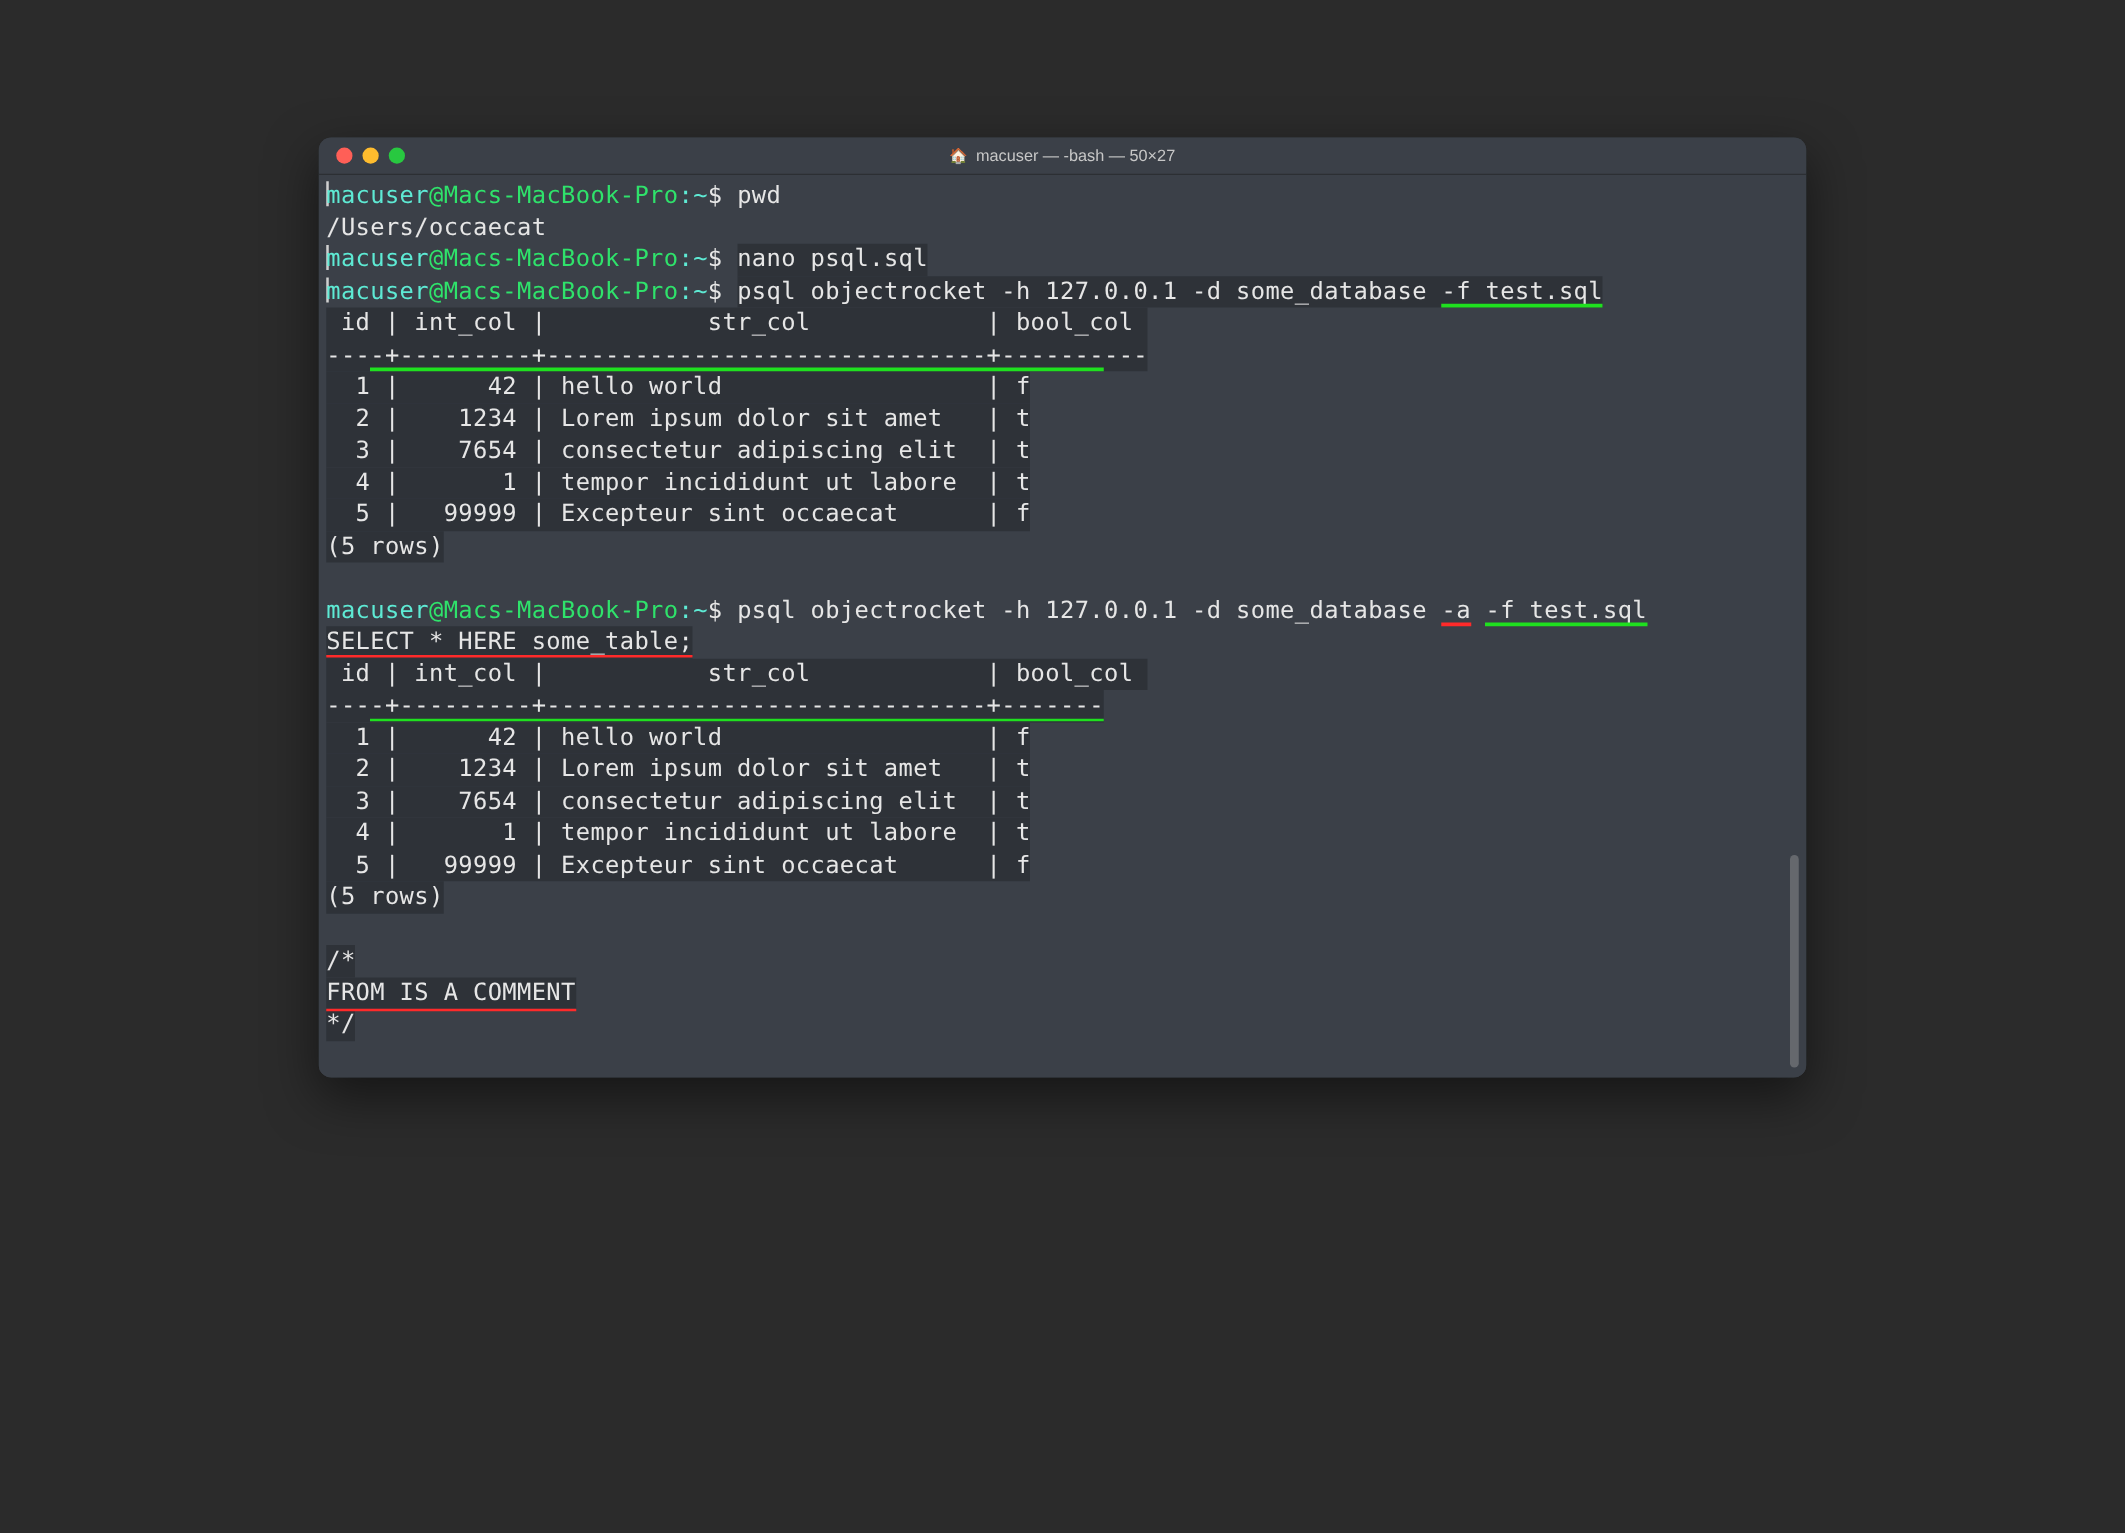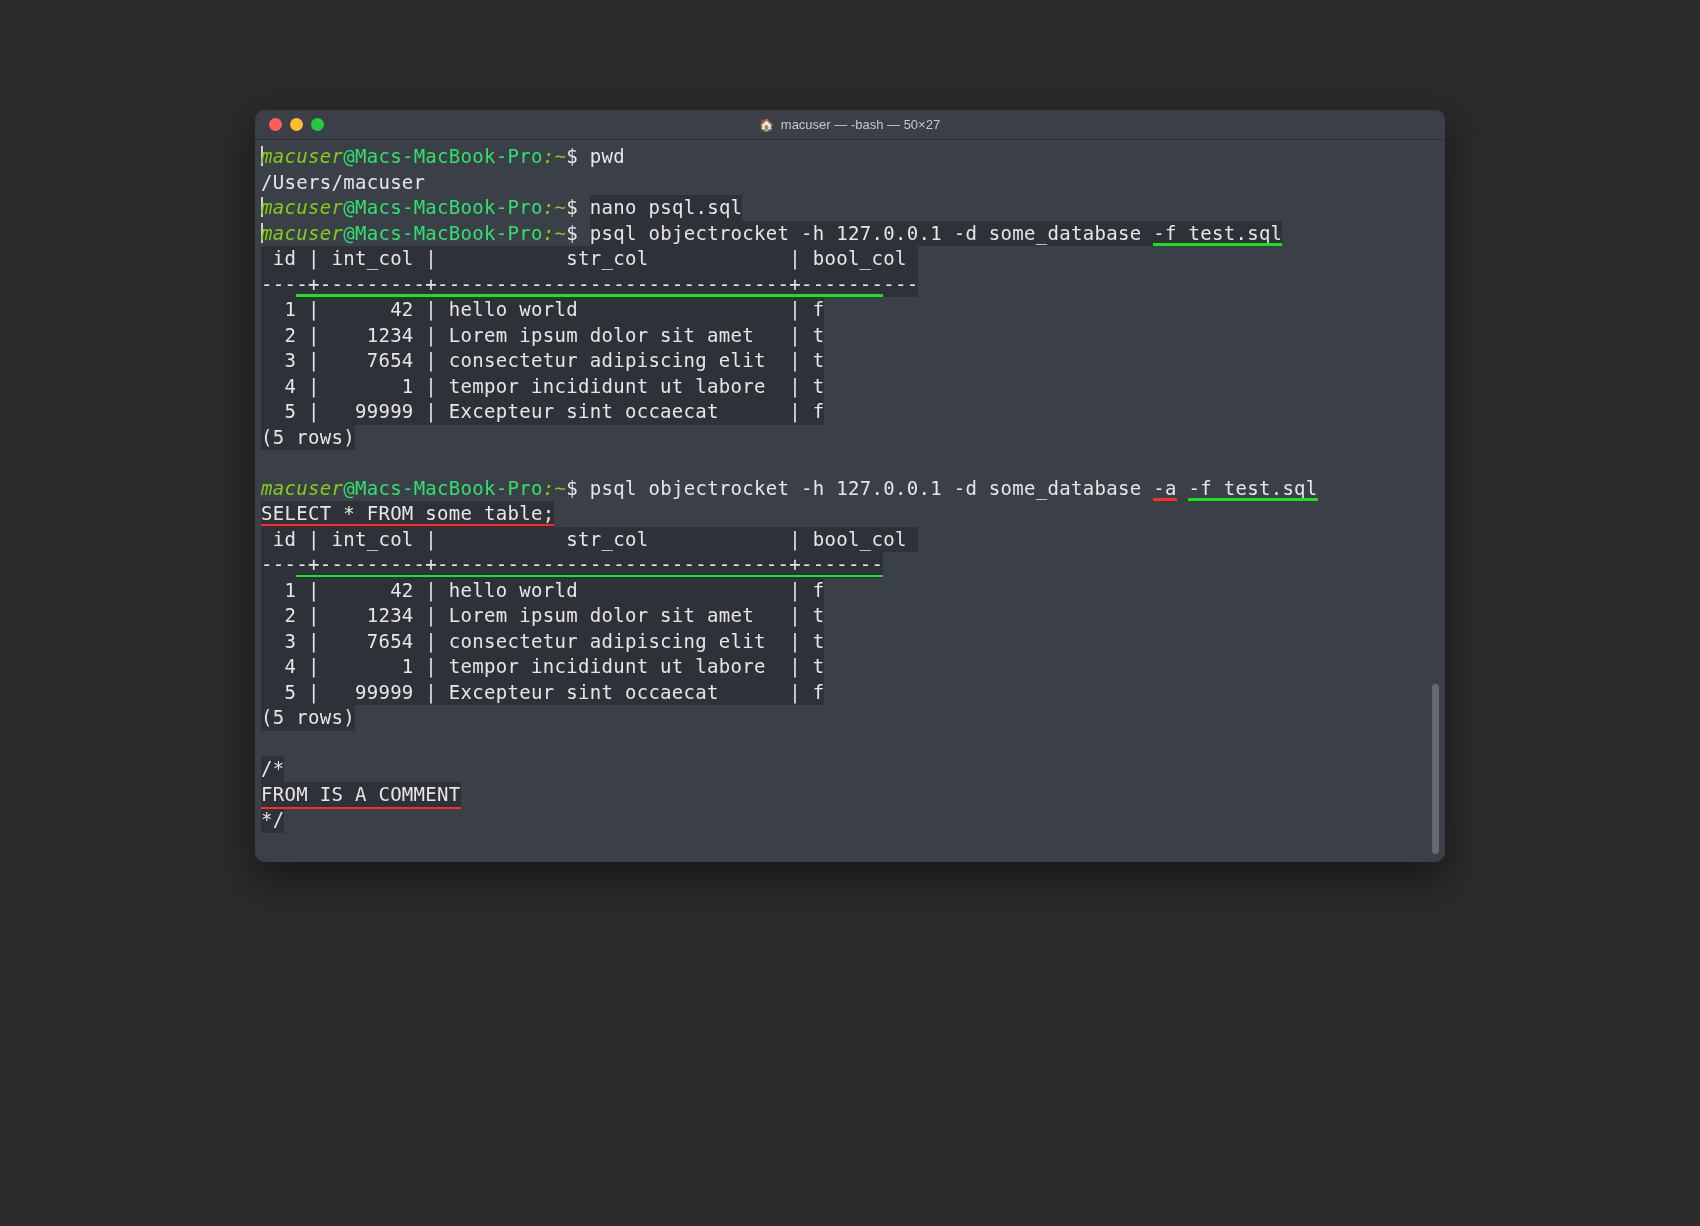--- a/index.html
+++ b/index.html
@@ -52,21 +52,21 @@
     background:#3b4048;
     color:#e6e6e6;
     font-size:19px;
     line-height:25.5px;
     padding:4px 6px 8px 6px;
     white-space:pre;
     position:relative;
     letter-spacing:.3px;
     min-height:710px;
   }
-  .cyan{color:#84cc16;font-style:italic;}
+  .cyan{color:#5eead4;}
   .green{color:#2fe26b;}
   .white{color:#e6e6e6;}
   .darkbg{background:#2e3238;display:inline-block;}
   .cursorbar{
     display:inline-block;
     width:2px;height:20px;
     background:#cfcfcf;
     vertical-align:-3px;
     margin-right:-2px;
   }
@@ -108,34 +108,34 @@
       <div class="dot yellow"></div>
       <div class="dot green"></div>
     </div>
     <div class="title">
       <span class="house">🏠</span>
       <span>macuser — -bash — 50×27</span>
     </div>
   </div>
 
   <div class="term"><span class="cursorbar"></span><span class="cyan">macuser</span><span class="green">@</span><span class="green">Macs-MacBook-Pro</span><span class="cyan">:</span><span class="cyan">~</span><span class="white">$ </span><span class="white">pwd</span>
-<span class="white">/Users/macuser</span>
+<span class="white">/Users/occaecat</span>
 <span class="cursorbar"></span><span class="cyan">macuser</span><span class="green">@</span><span class="green">Macs-MacBook-Pro</span><span class="cyan">:</span><span class="cyan">~</span><span class="white">$ </span><span class="white darkbg">nano psql.sql</span>
 <span class="cursorbar"></span><span class="cyan">macuser</span><span class="green">@</span><span class="green">Macs-MacBook-Pro</span><span class="cyan">:</span><span class="cyan">~</span><span class="white">$ </span><span class="white darkbg"><span>psql objectrocket -h 127.0.0.1 -d some_database </span><span class="underline uline-green">-f test.sql</span></span>
 <span class="white darkbg"> id | int_col |           str_col            | bool_col </span>
 <span class="white darkbg"><span>---</span><span class="underline uline-green">-+---------+------------------------------+-------</span><span>---</span></span>
 <span class="white darkbg">  1 |      42 | hello world                  | f</span>
 <span class="white darkbg">  2 |    1234 | Lorem ipsum dolor sit amet   | t</span>
 <span class="white darkbg">  3 |    7654 | consectetur adipiscing elit  | t</span>
 <span class="white darkbg">  4 |       1 | tempor incididunt ut labore  | t</span>
 <span class="white darkbg">  5 |   99999 | Excepteur sint occaecat      | f</span>
 <span class="white darkbg">(5 rows)</span>
 
 <span class="cyan">macuser</span><span class="green">@</span><span class="green">Macs-MacBook-Pro</span><span class="cyan">:</span><span class="cyan">~</span><span class="white">$ </span><span class="white"><span>psql objectrocket -h 127.0.0.1 -d some_database </span><span class="underline uline-red">-a</span><span> </span><span class="underline uline-green">-f test.sql</span></span>
-<span class="white darkbg"><span class="underline uline-red">SELECT * FROM some_table;</span></span>
+<span class="white darkbg"><span class="underline uline-red">SELECT * HERE some_table;</span></span>
 <span class="white darkbg"> id | int_col |           str_col            | bool_col </span>
 <span class="white darkbg"><span>---</span><span class="underline uline-green">-+---------+------------------------------+-------</span></span>
 <span class="white darkbg">  1 |      42 | hello world                  | f</span>
 <span class="white darkbg">  2 |    1234 | Lorem ipsum dolor sit amet   | t</span>
 <span class="white darkbg">  3 |    7654 | consectetur adipiscing elit  | t</span>
 <span class="white darkbg">  4 |       1 | tempor incididunt ut labore  | t</span>
 <span class="white darkbg">  5 |   99999 | Excepteur sint occaecat      | f</span>
 <span class="white darkbg">(5 rows)</span>
 
 <span class="white darkbg">/*</span>

